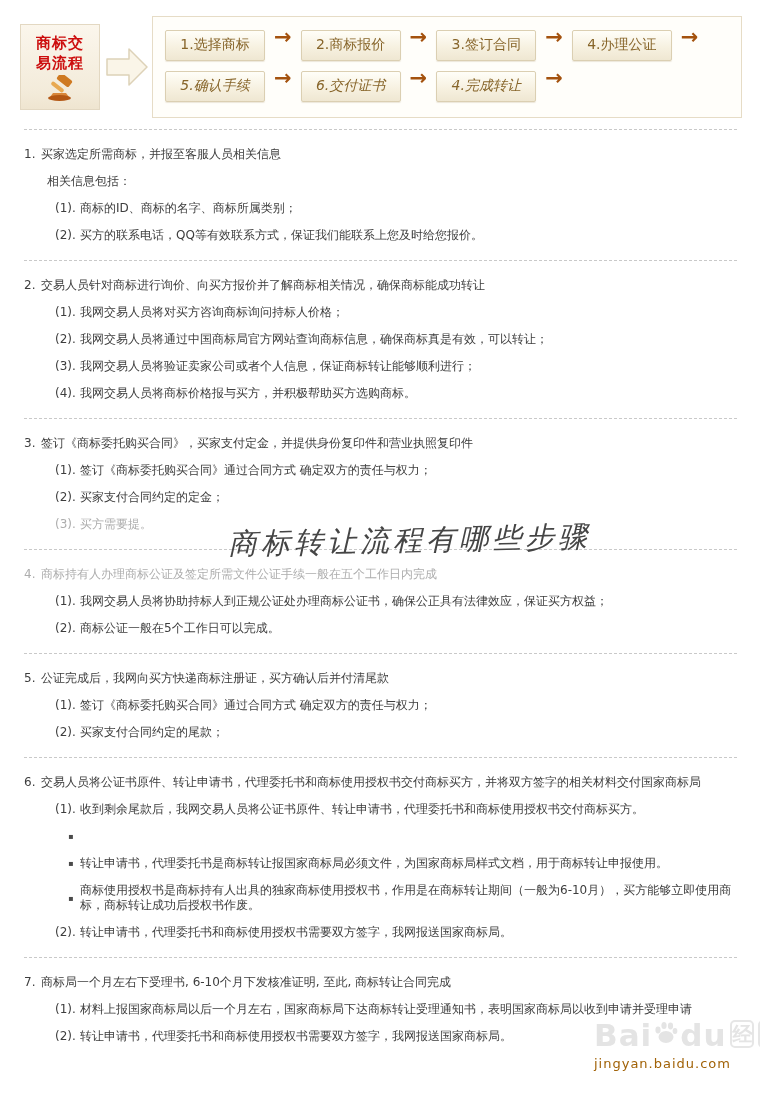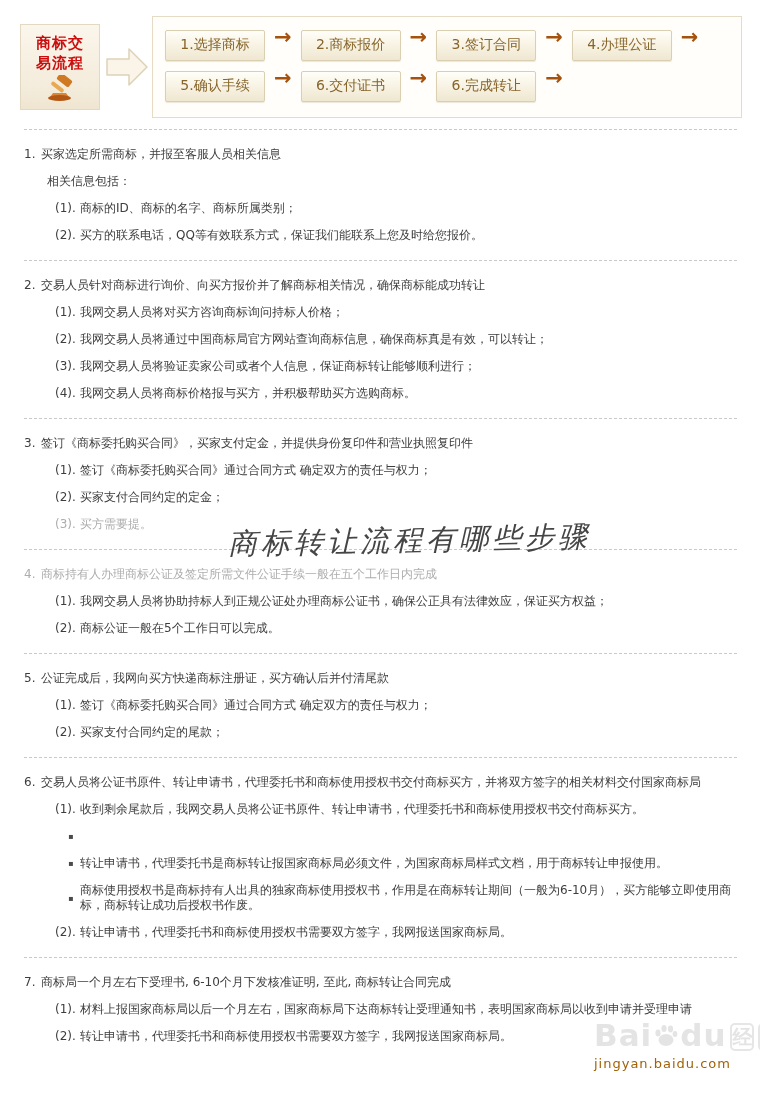--- a/index.html
+++ b/index.html
@@ -32,21 +32,21 @@
   .flow-sidebar svg { margin-top:2px; }
   .big-arrow { flex:0 0 auto; margin:0 4px 0 6px; line-height:0; }
   .flow-box {
     flex:1 1 auto;
     border:1px solid #e6dcc6;
     background:#fffefa;
     padding:11px 8px 9px 12px;
     height:102px;
   }
   .step-row { display:flex; margin:2px 0 10px 0; }
-  .step-row:last-child { margin-bottom:0; }
+  .step-row:last-child { margin-bottom:0;font-style:italic; }
   .step-btn {
     min-width:100px; text-align:center;
     padding:5px 10px 6px;
     background:linear-gradient(180deg,#fffef8 0%,#f6f0df 60%,#efe7d2 100%);
     border:1px solid #dbcfb2; border-radius:2px;
     color:#87652a; font-size:14px;
     box-shadow:0 1px 1px rgba(180,160,120,0.25);
     white-space:nowrap;
   }
   .step-arrow {
@@ -72,21 +72,21 @@
     position:absolute; left:228px; top:521px;
     font-family:"DejaVu Serif","Liberation Serif",serif;
     font-style:italic; font-size:29px; color:#454545;
     letter-spacing:4px; white-space:nowrap;
     transform:rotate(-1.2deg);
   }
   .baidu-wm {
     position:absolute; left:594px; top:1020px; width:166px;
     color:#e2e2e2; line-height:1;
   }
-  .bd-row { display:flex; align-items:flex-end; }
+  .bd-row { display:flex; align-items:flex-start; }
   .bd-latin { font-size:31px; font-weight:bold; letter-spacing:1px; color:#e4e4e4; }
   .bd-paw { margin:0 1px; }
   .bd-cn {
     display:inline-block; width:28px; height:28px; margin-left:4px;
     border:2px solid #e6e6e6; border-radius:5px;
     font-size:20px; font-weight:bold; color:#e4e4e4;
     text-align:center; line-height:25px;
   }
   .bd-url { margin-top:6px; font-size:13px; color:#a16207; letter-spacing:1px; }
 </style>
@@ -123,21 +123,21 @@
       <div class="step-btn">3.签订合同</div>
       <span class="step-arrow">→</span>
       <div class="step-btn">4.办理公证</div>
       <span class="step-arrow">→</span>
     </div>
     <div class="step-row">
       <div class="step-btn">5.确认手续</div>
       <span class="step-arrow">→</span>
       <div class="step-btn">6.交付证书</div>
       <span class="step-arrow">→</span>
-      <div class="step-btn">6.完成转让</div>
+      <div class="step-btn">4.完成转让</div>
       <span class="step-arrow">→</span>
     </div>
   </div>
 </div>
 
 <div class="content">
 
   <div class="divider"></div>
 
   <div class="section">

